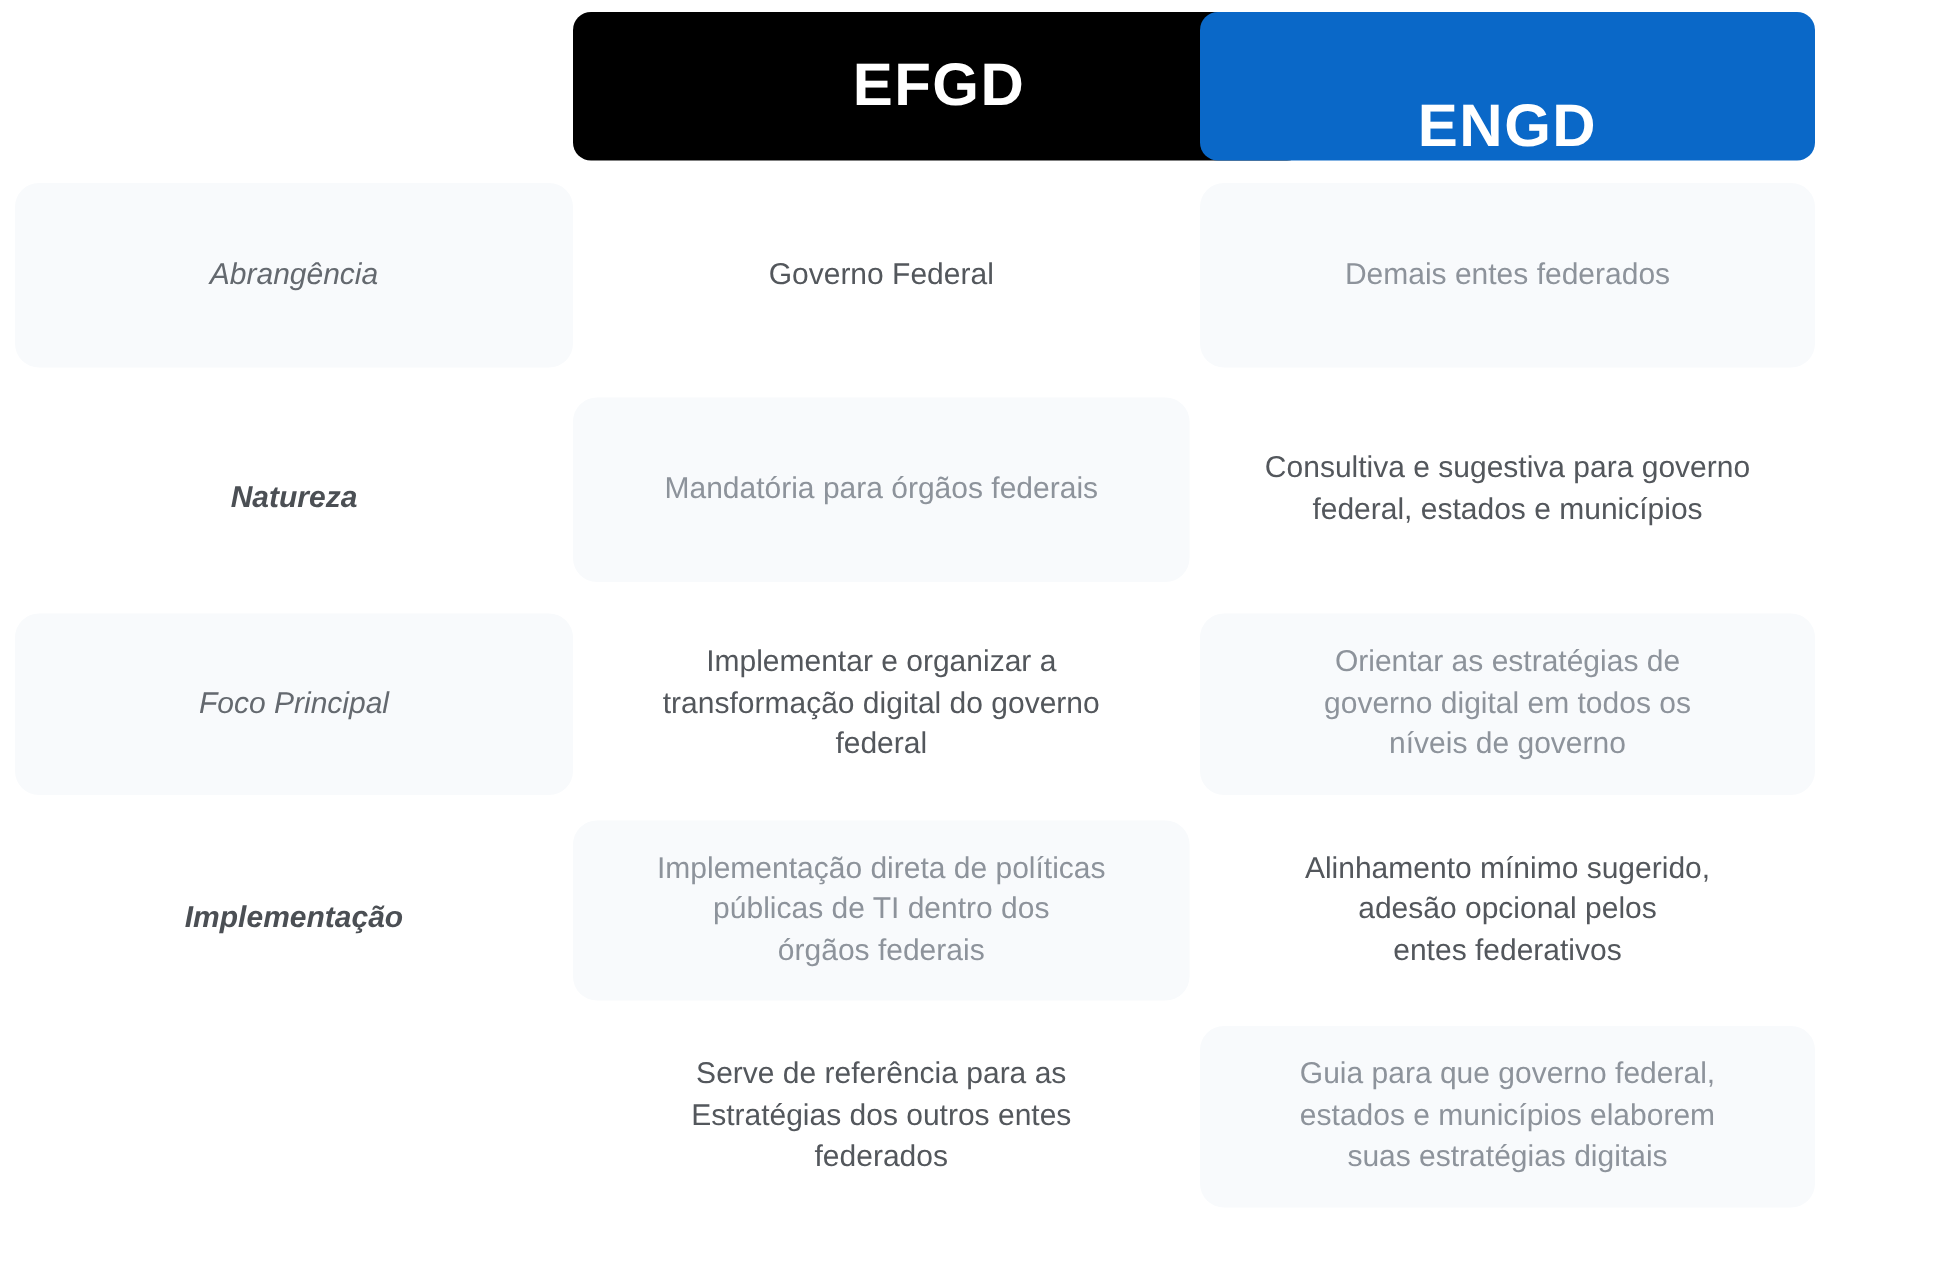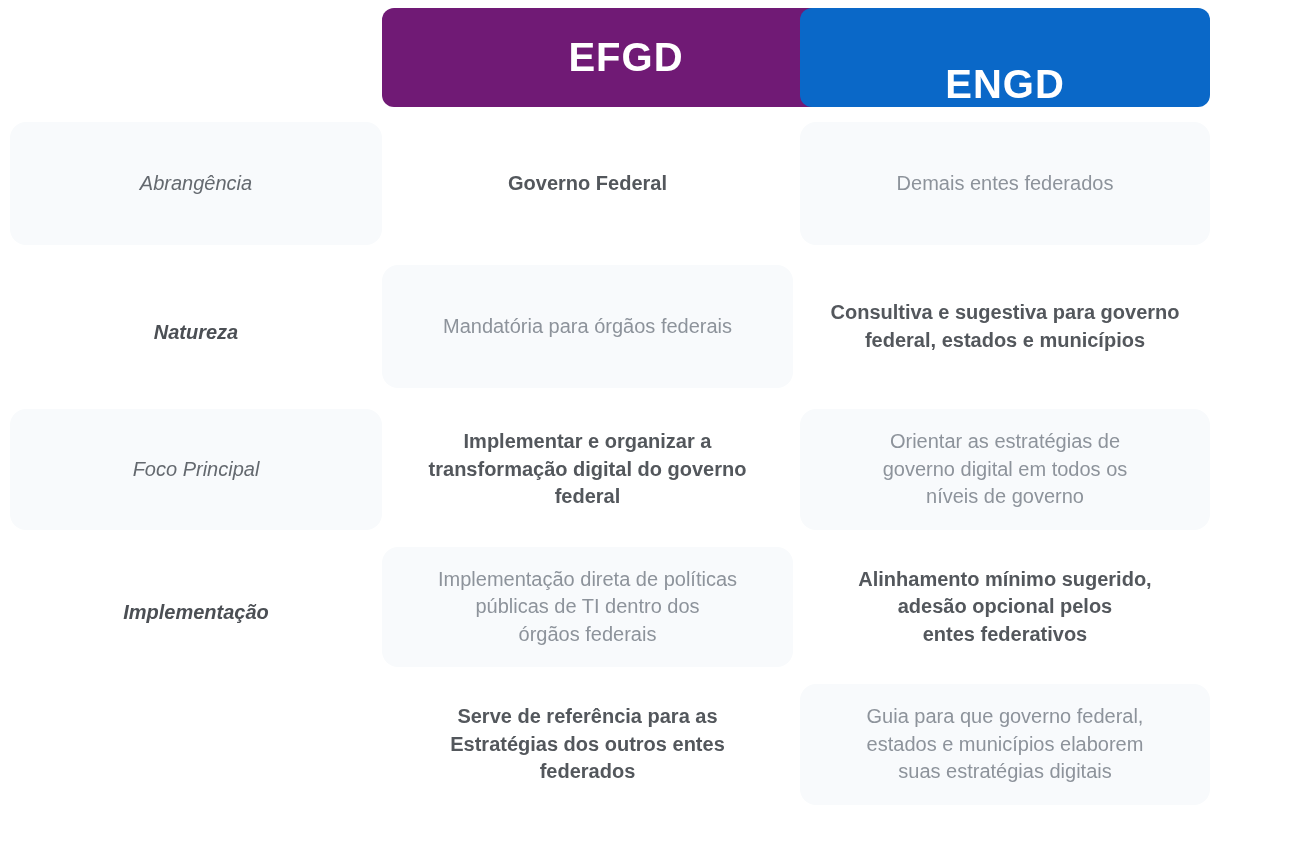--- a/index.html
+++ b/index.html
@@ -3,21 +3,21 @@
 <meta charset="utf-8">
 <style>
   html,body{margin:0;padding:0;background:#ffffff;}
   body{font-family:"Liberation Sans","DejaVu Sans",sans-serif;}
   .canvas{position:relative;width:1304px;height:845px;background:#ffffff;overflow:hidden;}
 
   
   .hdr{position:absolute;top:8px;height:99px;border-radius:12px;
        display:flex;align-items:center;justify-content:center;
        color:#ffffff;font-weight:700;font-size:40px;letter-spacing:1px;}
-  .hdr-efgd{left:382px;width:488px;background:#701a75;}
+  .hdr-efgd{left:382px;width:488px;background:#000000;}
   .hdr-engd{left:800px;width:410px;background:#0A68C8;align-items:flex-end;}
 
   
   .row1{top:122px;height:123px}
   .row2{top:265px;height:123px}
   .row3{top:409px;height:121px}
   .row4{top:547px;height:120px}
   .row5{top:684px;height:121px}
 
   .cell{position:absolute;border-radius:16px;
@@ -28,21 +28,21 @@
   .col-engd{left:800px;width:410px;}
 
   .card{background:#F8FAFC;}
 
   .cell span{display:block;padding:0 24px;font-size:20px;line-height:1.38;white-space:pre-line;}
 
   
   .label-gray span{color:#64696F;font-weight:400;}
   .label-dark span{color:#4B4F54;font-weight:700;margin-top:12px;}
   .text-gray  span{color:#8D939B;font-weight:400;}
-  .text-dark  span{color:#53575C;font-weight:700;}
+  .text-dark  span{color:#53575C;font-weight:400;}
 </style>
 </head>
 <body>
 
 <div class="canvas">
 
   <div class="hdr hdr-efgd">
     <span>EFGD</span>
   </div>
   <div class="hdr hdr-engd">

